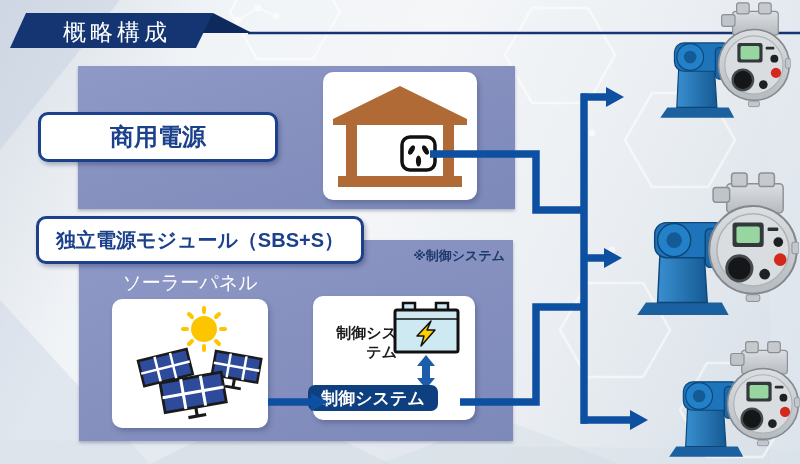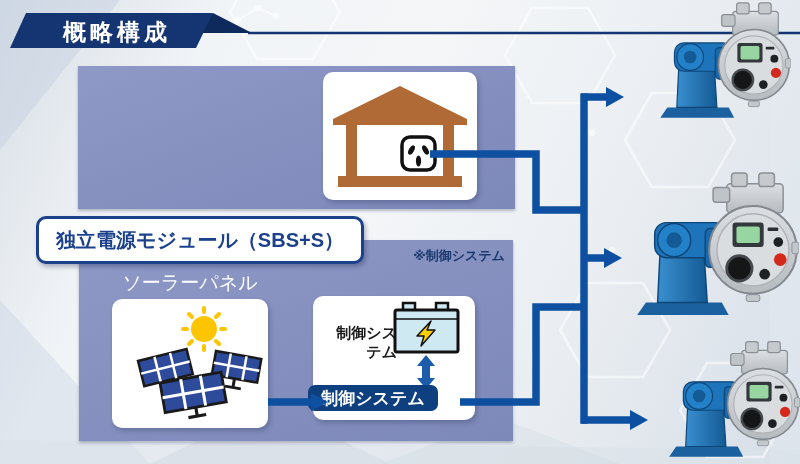--- a/index.html
+++ b/index.html
@@ -6,21 +6,21 @@
   .stage{
     position:relative;width:800px;height:464px;overflow:hidden;
     font-family:"Liberation Sans","DejaVu Sans",sans-serif;
     background:linear-gradient(115deg,#d7dee6 0%,#f1f4f7 22%,#f4f6f8 45%,#eaeef2 70%,#d6dee7 100%);
   }
   .abs{position:absolute;}
   svg.abs{display:block;}
   
   .banner-title{
     left:36px;top:17px;width:162px;height:30px;line-height:30px;text-align:center;
-    color:#ffffff;font-size:23px;font-weight:bold;letter-spacing:4px;z-index:6;
+    color:#ffffff;font-size:23px;font-weight:normal;letter-spacing:4px;z-index:6;
   }
   
   .panel{
     background:linear-gradient(160deg,#8e99c7 0%,#8691c0 45%,#7d89b9 100%);
     box-shadow:0 2px 3px rgba(60,70,110,.35);z-index:1;
   }
   .label-box{
     background:#ffffff;border:3px solid #1c418c;border-radius:10px;
     color:#1c418c;font-weight:bold;text-align:center;z-index:3;
     box-shadow:2px 3px 4px rgba(20,30,70,.3);
@@ -106,20 +106,23 @@
       <line x1="258" y1="8" x2="276" y2="16" stroke-width="1.5"></line>
       <circle cx="592" cy="133" r="3"></circle>
         <circle cx="612" cy="250" r="3"></circle>
         <circle cx="706" cy="418" r="3"></circle>
     </g>
   </svg>
 
   <div class="abs panel" style="left:78px;top:66px;width:437px;height:143px"></div>
   <div class="abs panel" style="left:79px;top:240px;width:434px;height:201px"></div>
 
+  <div class="abs label-box" style="left:38px;top:112px;width:234px;height:44px;font-size:24px">
+    <span>商用電源</span>
+  </div>
 
   <div class="abs card" style="left:323px;top:72px;width:154px;height:128px"></div>
   <svg class="abs" style="left:323px;top:72px;z-index:3" width="154" height="128" viewBox="0 0 154 128">
     <path fill-rule="evenodd" fill="#b06a35" d="M10,47 L77,14 L144,47 L144,53 L131,53 L131,104 L23,104 L23,53 L10,53 Z
          M34,53 L120,53 L120,104 L34,104 Z"></path>
     <rect x="15" y="104" width="124" height="11" fill="#b06a35"></rect>
     <g>
       <rect x="79" y="65" width="33" height="33" rx="8" fill="#ffffff" stroke="#111111" stroke-width="3.5"></rect>
       <ellipse cx="88.5" cy="78" rx="2.6" ry="5.2" transform="rotate(28 88.5 78)" fill="#111111"></ellipse>
       <ellipse cx="102.5" cy="78" rx="2.6" ry="5.2" transform="rotate(-28 102.5 78)" fill="#111111"></ellipse>

